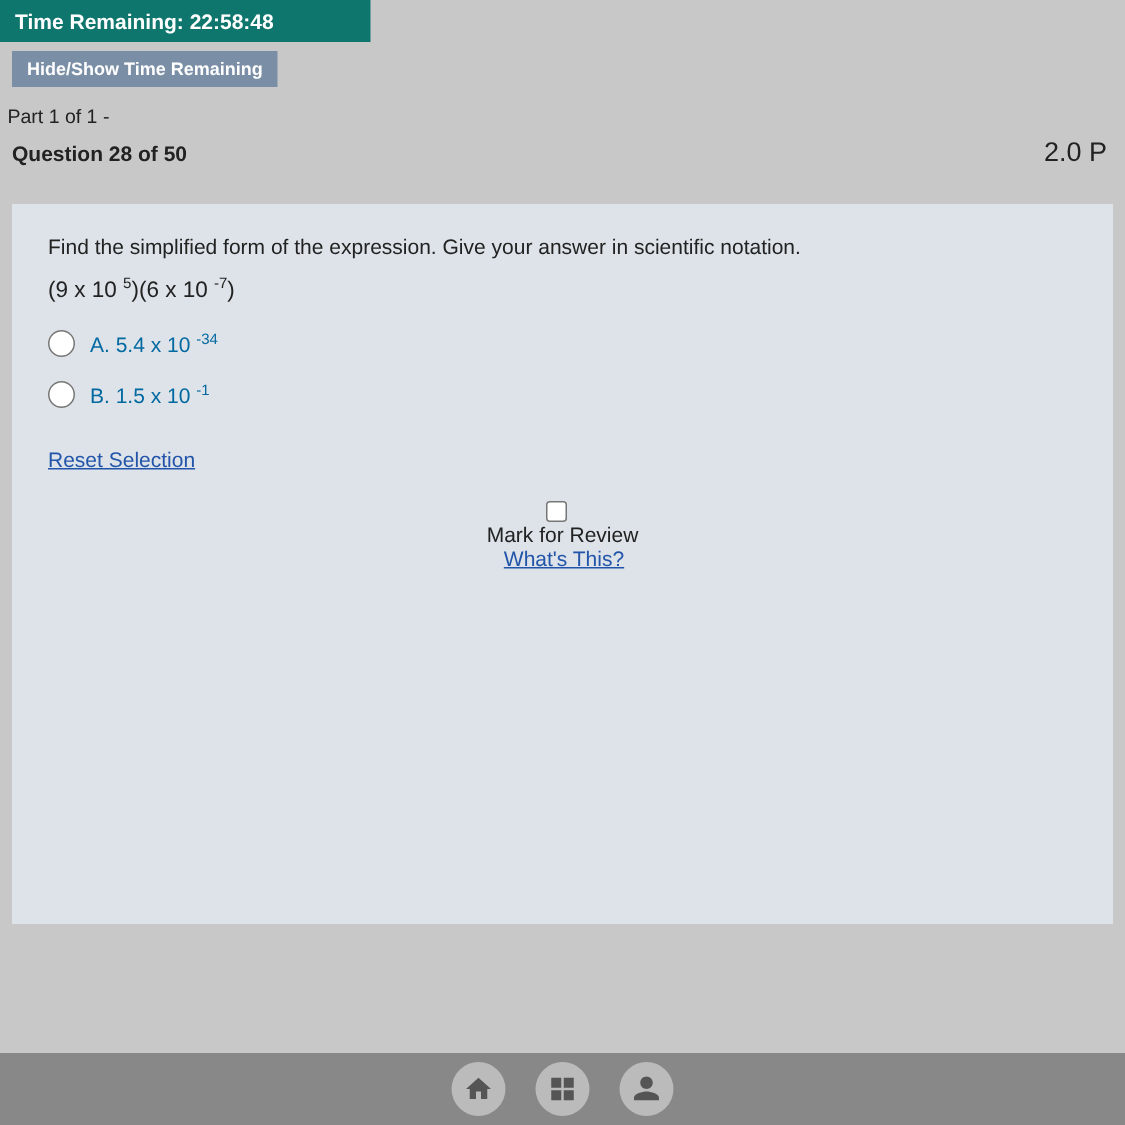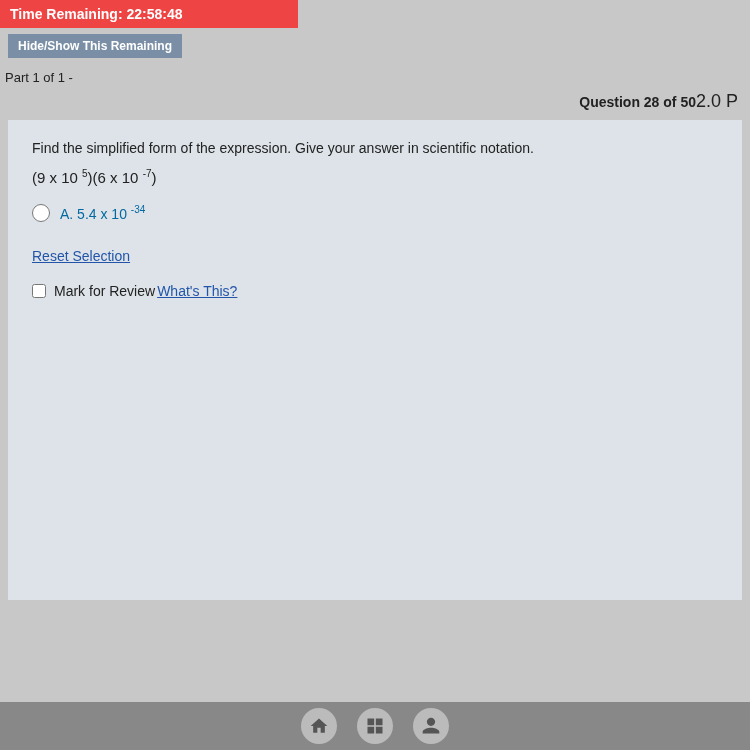--- a/index.html
+++ b/index.html
@@ -7,26 +7,26 @@
     body {
       font-family: Arial, sans-serif;
       background: #c8c8c8;
       width: 750px;
       min-height: 750px;
       position: relative;
       overflow: hidden;
     }
 
     .timer-bar {
-      background: #ef4444;
+      background: #0f766e;
       color: #fff;
       font-size: 14px;
       font-weight: bold;
       padding: 6px 10px;
-      width: 298px;
+      width: 247px;
     }
 
     .hide-show-btn {
       display: inline-block;
       background: #7a8fa6;
       color: #fff;
       font-size: 12px;
       font-weight: bold;
       padding: 5px 10px;
       margin: 6px 8px;
@@ -35,40 +35,40 @@
     }
 
     .part-label {
       font-size: 13px;
       color: #222;
       padding: 6px 8px 2px 5px;
     }
 
     .question-header {
       display: flex;
-      justify-content: flex-end;
+      justify-content: space-between;
       align-items: center;
       padding: 4px 8px 8px 8px;
     }
 
     .question-number {
       font-size: 14px;
       font-weight: bold;
       color: #222;
     }
 
     .points {
       font-size: 18px;
       color: #222;
       padding-right: 4px;
     }
 
     .question-box {
       background: #dde3e8;
-      margin: 0 8px;
+      margin: 16px 8px;
       padding: 20px 24px 24px 24px;
       min-height: 480px;
     }
 
     .question-text {
       font-size: 14px;
       color: #222;
       margin-bottom: 12px;
       font-weight: normal;
     }
@@ -114,20 +114,21 @@
       margin-top: 10px;
       display: inline-block;
     }
 
     .mark-review-row {
       display: flex;
       align-items: center;
       margin-top: 18px;
       font-size: 14px;
       color: #222;
+      flex-direction: column;
     }
 
     .mark-review-row input[type="checkbox"] {
       width: 14px;
       height: 14px;
       margin-right: 8px;
       cursor: pointer;
     }
 
     .whats-this-link {
@@ -173,21 +174,21 @@
   </style>
 </head>
 <body>
 
 
 
 
 <div class="timer-bar">Time Remaining: 22:58:48</div>
 
 
-<button class="hide-show-btn">Hide/Show This Remaining</button>
+<button class="hide-show-btn">Hide/Show Time Remaining</button>
 
 
 <div class="part-label">Part 1 of 1 -</div>
 
 
 <div class="question-header">
   <span class="question-number">Question 28 of 50</span>
   <span class="points">2.0 P</span>
 </div>
 
@@ -201,20 +202,24 @@
   <div class="expression">
     (9 x 10 <span class="sup-text">5</span>)(6 x 10 <span class="sup-text">-7</span>)
   </div>
 
   
   <label class="answer-option">
     <input type="radio" name="answer" value="A" style="">
     <span class="option-label">A. 5.4 x 10 <span class="sup-text">-34</span></span>
   </label>
 
+  <label class="answer-option">
+    <input type="radio" name="answer" value="B" style="">
+    <span class="option-label">B. 1.5 x 10 <span class="sup-text">-1</span></span>
+  </label>
 
 
 
   
   <a class="reset-link" href="#">Reset Selection</a>
 
   
   <div class="mark-review-row">
     <input type="checkbox" style="">
     <span>Mark for Review</span>

